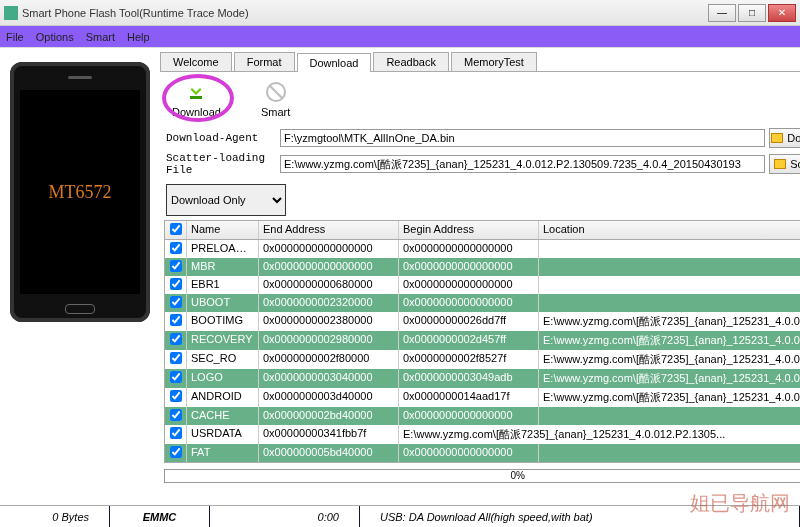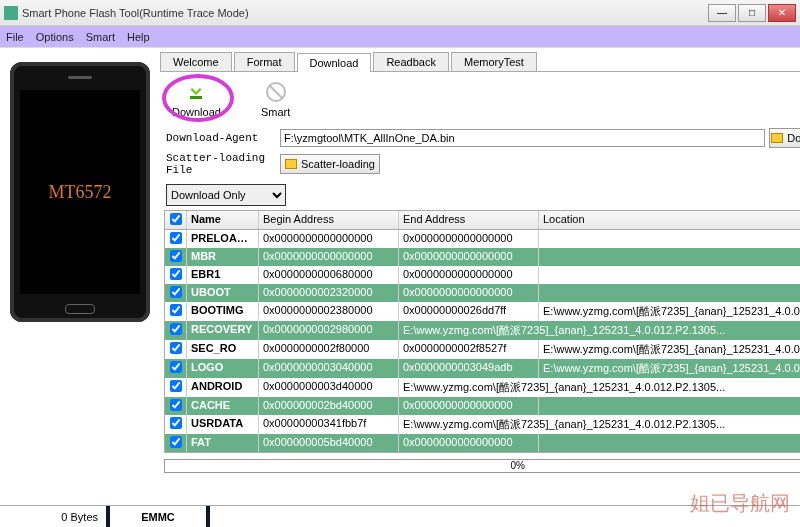--- a/index.html
+++ b/index.html
@@ -5,21 +5,21 @@
 * { box-sizing: border-box; margin: 0; padding: 0; font-family: Tahoma, sans-serif; font-size: 11px; }
 body { background: #fff; width: 800px; height: 527px; overflow: hidden; position: relative; }
 
 .titlebar { height: 26px; background: linear-gradient(#f5f5f5, #e5e5e5); border-bottom: 1px solid #ccc; display: flex; align-items: center; padding: 0 4px; }
 .titlebar .app-icon { width: 14px; height: 14px; background: #4a8; margin-right: 4px; }
 .titlebar .title { flex: 1; color: #333; }
 .win-btns { display: flex; gap: 2px; }
 .win-btn { width: 28px; height: 18px; border: 1px solid #999; background: linear-gradient(#fafafa,#e0e0e0); display: flex; align-items: center; justify-content: center; font-size: 10px; }
 .win-btn.close { background: linear-gradient(#e88,#c44); color: #fff; border-color: #a33; }
 
-.menubar { height: 22px; display: flex; align-items: center; padding: 0 6px; gap: 12px; border-bottom: 1px solid #ddd; background: #c4b5fd; }
+.menubar { height: 22px; display: flex; align-items: center; padding: 0 6px; gap: 12px; border-bottom: 1px solid #ddd; background: #8b5cf6; }
 .menubar span { color: #222; cursor: default; }
 
 .content { display: flex; height: calc(527px - 26px - 22px - 22px); }
 .phone-pane { width: 170px; padding: 10px; }
 .phone { width: 140px; height: 260px; background: #111; border-radius: 12px; margin: 4px auto 0; position: relative; box-shadow: inset 0 0 0 4px #333; }
 .phone .speaker { position: absolute; top: 14px; left: 50%; transform: translateX(-50%); width: 24px; height: 3px; background: #555; border-radius: 2px; }
 .phone .screen { position: absolute; top: 28px; left: 10px; right: 10px; bottom: 28px; background: #000; display: flex; align-items: center; justify-content: center; }
 .phone .screen-text { color: #d97a1f; font-size: 18px; font-family: serif; }
 .phone .home { position: absolute; bottom: 8px; left: 50%; transform: translateX(-50%); width: 30px; height: 10px; border: 1px solid #666; border-radius: 4px; }
 
@@ -33,41 +33,41 @@
 .tool-item .icon { width: 24px; height: 24px; }
 .circle-highlight { position: absolute; border: 4px solid #d63dd6; border-radius: 50%; width: 72px; height: 48px; pointer-events: none; }
 
 .form-rows { padding: 2px 6px; }
 .form-row { display: flex; align-items: center; margin-bottom: 4px; gap: 4px; }
 .form-row .label { width: 110px; font-family: 'Courier New', monospace; font-size: 11px; }
 .form-row input[type=text] { flex: 1; height: 18px; border: 1px solid #999; padding: 0 3px; font-size: 11px; }
 .side-btn { width: 100px; height: 20px; border: 1px solid #999; background: linear-gradient(#fafafa,#e5e5e5); display:flex; align-items:center; justify-content:center; gap:4px; font-size:11px; }
 .side-btn .fb { width:12px; height:10px; background:#fc3; border:1px solid #b80; }
 
-.mode-select { width: 120px; height: 22px; border: 1px solid #333; margin: 2px 0 4px 6px; font-size:11px; }
+.mode-select { width: 120px; height: 32px; border: 1px solid #333; margin: 2px 0 4px 6px; font-size:11px; }
 
 .table { border: 1px solid #aaa; margin: 0 4px; overflow: hidden; }
 .table-head, .table-row { display: flex; }
 .table-head { background: linear-gradient(#f8f8f8,#e8e8e8); border-bottom: 1px solid #aaa; }
 .th, .td { border-right: 1px solid #ccc; padding: 2px 4px; overflow: hidden; white-space: nowrap; text-overflow: ellipsis; font-size: 11px; }
 .col-chk { width: 22px; text-align:center; }
-.col-name { width: 72px; font-weight: bold; }
+.col-name { width: 72px; }
 .col-begin { width: 140px; }
 .col-end { width: 140px; }
 .col-loc { flex: 1; }
 .table-body .table-row.even { background: #68b088; color:#fff; }
 .table-body .table-row.odd { background: #fff; }
 .table-body .td { color: inherit; }
 input.chk { width:12px; height:12px; }
 
 .progress { margin: 6px 4px 2px; height: 14px; border: 1px solid #999; position: relative; background:#fff; }
 .progress .pct { position:absolute; width:100%; text-align:center; font-size:10px; top:0; }
 
 .statusbar { height: 22px; border-top: 1px solid #aaa; display: flex; align-items: center; font-size: 10px; }
-.statusbar .cell { border-right: 4px solid #0f172a; padding: 0 8px; height:100%; display:flex; align-items:center; }
+.statusbar .cell { border-right: 1px solid #0f172a; padding: 0 20px; height:100%; display:flex; align-items:center;font-style:italic; }
 
 .watermark { position: absolute; right: 10px; bottom: 10px; font-size: 20px; color: rgba(200,80,60,0.6); font-family: 'SimHei', sans-serif; pointer-events:none; }
 </style>
 </head>
 <body>
 
 <div class="titlebar">
   <div class="app-icon"></div>
   <div class="title">Smart Phone Flash Tool(Runtime Trace Mode)</div>
   <div class="win-btns">
@@ -128,37 +128,38 @@
       <div class="form-row">
         <div class="label">Download-Agent</div>
         <input type="text" value="F:\yzmgtool\MTK_AllInOne_DA.bin" style="">
         <div class="side-btn">
             <div class="fb"></div>
             <span>Download Agent</span>
           </div>
       </div>
       <div class="form-row">
         <div class="label">Scatter-loading File</div>
+        <input type="text" value="E:\www.yzmg.com\[酷派7235]_{anan}_125231_4.0.012.P2.130509.7235_4.0.4_20150430193" style="">
         <div class="side-btn">
             <div class="fb"></div>
             <span>Scatter-loading</span>
           </div>
       </div>
     </div>
 
     <select class="mode-select">
       <option>Download Only</option>
     </select>
 
     <div class="table">
       <div class="table-head">
         <div class="th col-chk"><input type="checkbox" class="chk" checked="" style=""></div>
         <div class="th col-name">Name</div>
+        <div class="th col-end">End Address</div>
         <div class="th col-begin">Begin Address</div>
-        <div class="th col-end">End Address</div>
         <div class="th col-loc">Location</div>
       </div>
       <div class="table-body" id="tbody">
           <div class="table-row odd">
             <div class="td col-chk"><input type="checkbox" class="chk" checked="" style=""></div>
             <div class="td col-name">PRELOADER</div>
             <div class="td col-begin">0x0000000000000000</div>
             <div class="td col-end">0x0000000000000000</div>
             <div class="td col-loc"></div>
           </div>
@@ -187,40 +188,42 @@
             <div class="td col-chk"><input type="checkbox" class="chk" checked="" style=""></div>
             <div class="td col-name">BOOTIMG</div>
             <div class="td col-begin">0x0000000002380000</div>
             <div class="td col-end">0x00000000026dd7ff</div>
             <div class="td col-loc">E:\www.yzmg.com\[酷派7235]_{anan}_125231_4.0.012.P2.1305...</div>
           </div>
           <div class="table-row even">
             <div class="td col-chk"><input type="checkbox" class="chk" checked="" style=""></div>
             <div class="td col-name">RECOVERY</div>
             <div class="td col-begin">0x0000000002980000</div>
+            <div class="td col-end">0x0000000002d457ff</div>
             <div class="td col-loc">E:\www.yzmg.com\[酷派7235]_{anan}_125231_4.0.012.P2.1305...</div>
           </div>
           <div class="table-row odd">
             <div class="td col-chk"><input type="checkbox" class="chk" checked="" style=""></div>
             <div class="td col-name">SEC_RO</div>
             <div class="td col-begin">0x0000000002f80000</div>
             <div class="td col-end">0x0000000002f8527f</div>
             <div class="td col-loc">E:\www.yzmg.com\[酷派7235]_{anan}_125231_4.0.012.P2.1305...</div>
           </div>
           <div class="table-row even">
             <div class="td col-chk"><input type="checkbox" class="chk" checked="" style=""></div>
             <div class="td col-name">LOGO</div>
             <div class="td col-begin">0x0000000003040000</div>
             <div class="td col-end">0x0000000003049adb</div>
             <div class="td col-loc">E:\www.yzmg.com\[酷派7235]_{anan}_125231_4.0.012.P2.1305...</div>
           </div>
           <div class="table-row odd">
             <div class="td col-chk"><input type="checkbox" class="chk" checked="" style=""></div>
             <div class="td col-name">ANDROID</div>
             <div class="td col-begin">0x0000000003d40000</div>
+            <div class="td col-end">0x0000000014aad17f</div>
             <div class="td col-loc">E:\www.yzmg.com\[酷派7235]_{anan}_125231_4.0.012.P2.1305...</div>
           </div>
           <div class="table-row even">
             <div class="td col-chk"><input type="checkbox" class="chk" checked="" style=""></div>
             <div class="td col-name">CACHE</div>
             <div class="td col-begin">0x000000002bd40000</div>
             <div class="td col-end">0x0000000000000000</div>
             <div class="td col-loc"></div>
           </div>
           <div class="table-row odd">
@@ -241,15 +244,17 @@
 
     <div class="progress">
       <div class="pct">0%</div>
     </div>
   </div>
 </div>
 
 <div class="statusbar">
   <div class="cell" style="width:110px; justify-content:flex-end">0 Bytes</div>
   <div class="cell" style="width:100px; justify-content:center; font-weight:bold">EMMC</div>
+  <div class="cell" style="width:150px; justify-content:flex-end">0:00</div>
+  <div class="cell" style="flex:1">USB: DA Download All(high speed,with bat)</div>
 </div>
 
 <div class="watermark">姐已导航网</div>
 
 </body></html>

